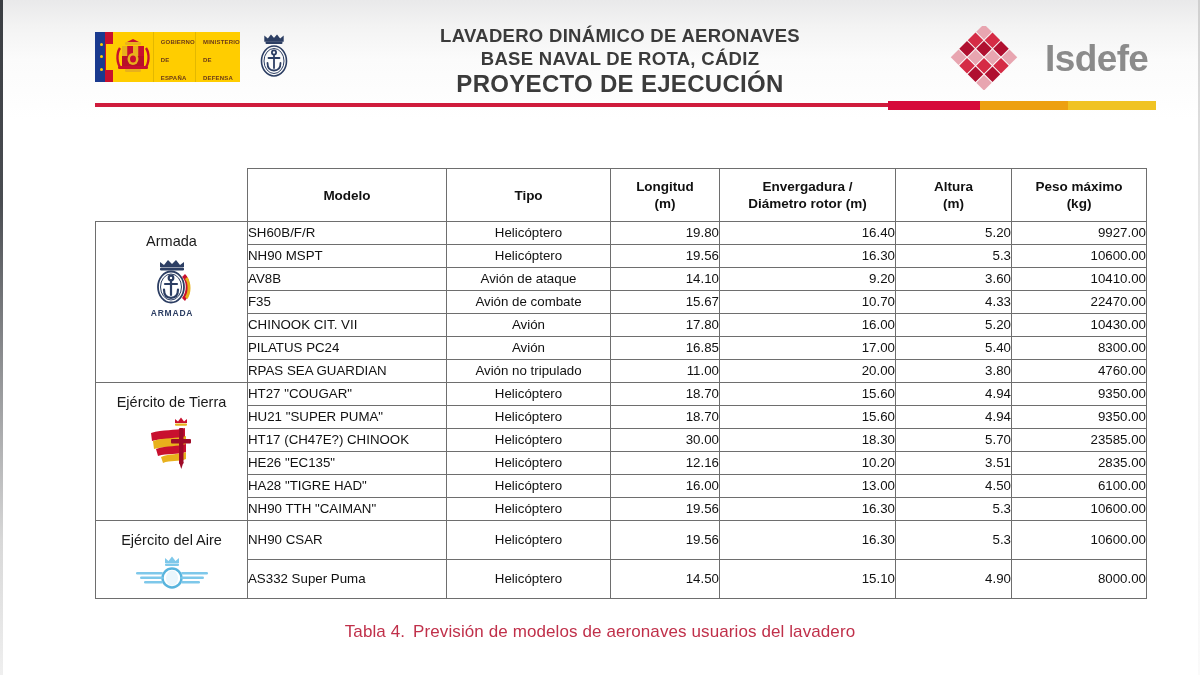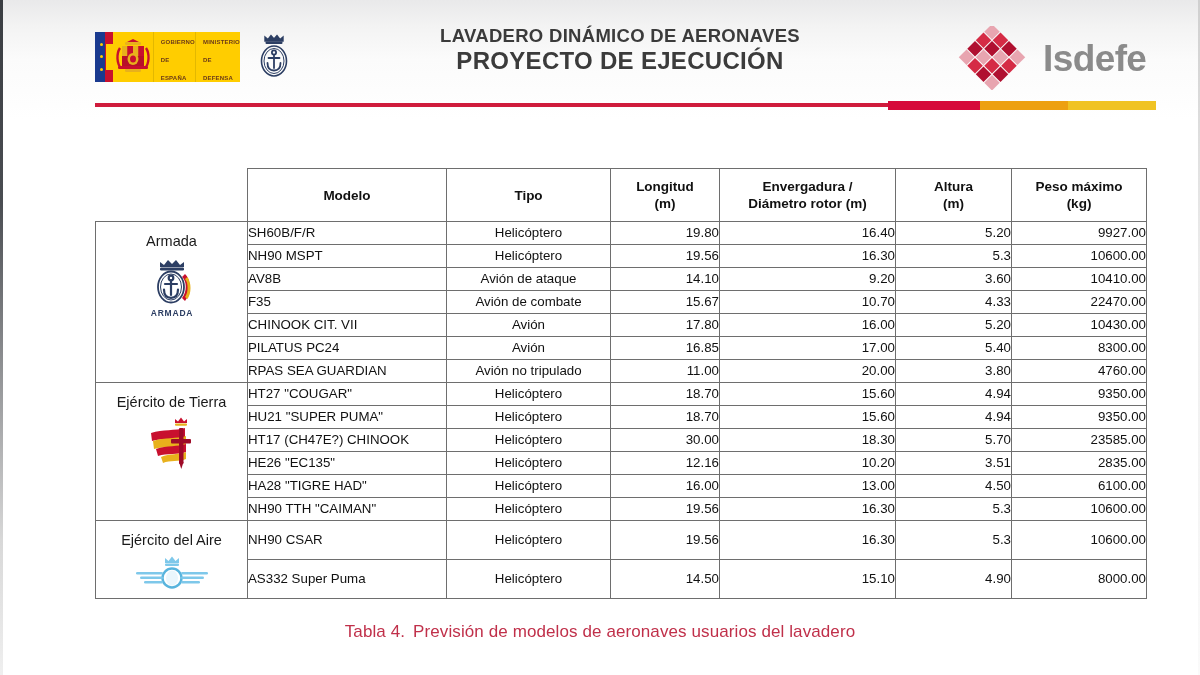--- a/index.html
+++ b/index.html
@@ -130,27 +130,27 @@
     font-size: 24px;
     font-weight: bold;
     letter-spacing: 0.3px;
     line-height: 26px;
     margin-top: 1px;
   }
 
   
   #isdefe {
     position: absolute;
-    right: 34px;
+    right: 42px;
     top: 24px;
     width: 215px;
     height: 68px;
     display: flex;
     align-items: center;
-    gap: 10px;
+    gap: 20px;
   }
   #isdefe-mark {
     width: 82px;
     height: 64px;
     position: relative;
   }
   #isdefe-word {
     font-size: 37px;
     font-weight: bold;
     color: #8b8b8b;
@@ -339,20 +339,21 @@
           <circle cx="22" cy="24.5" r="2.1"></circle>
           <path d="M22 26.6 L22 40"></path>
           <path d="M16.5 30 L27.5 30"></path>
           <path d="M15.5 35 C15.5 40.5 18.5 42.5 22 42.5 C25.5 42.5 28.5 40.5 28.5 35"></path>
         </g>
       </svg>
     </div>
 
     <div id="header-title">
       <div class="t1">LAVADERO DINÁMICO DE AERONAVES</div>
+      <div class="t2">BASE NAVAL DE ROTA, CÁDIZ</div>
       <div class="t3">PROYECTO DE EJECUCIÓN</div>
     </div>
 
     <div id="isdefe">
       <div id="isdefe-mark">
         <svg width="82" height="64" viewBox="0 0 82 64" aria-hidden="true">
           <g transform="translate(41,32) rotate(45) translate(-41,-32)">
             <g>
               <rect x="17" y="8" width="11" height="11" fill="#e8a5b0"></rect>
               <rect x="29" y="8" width="11" height="11" fill="#d52b45"></rect>

